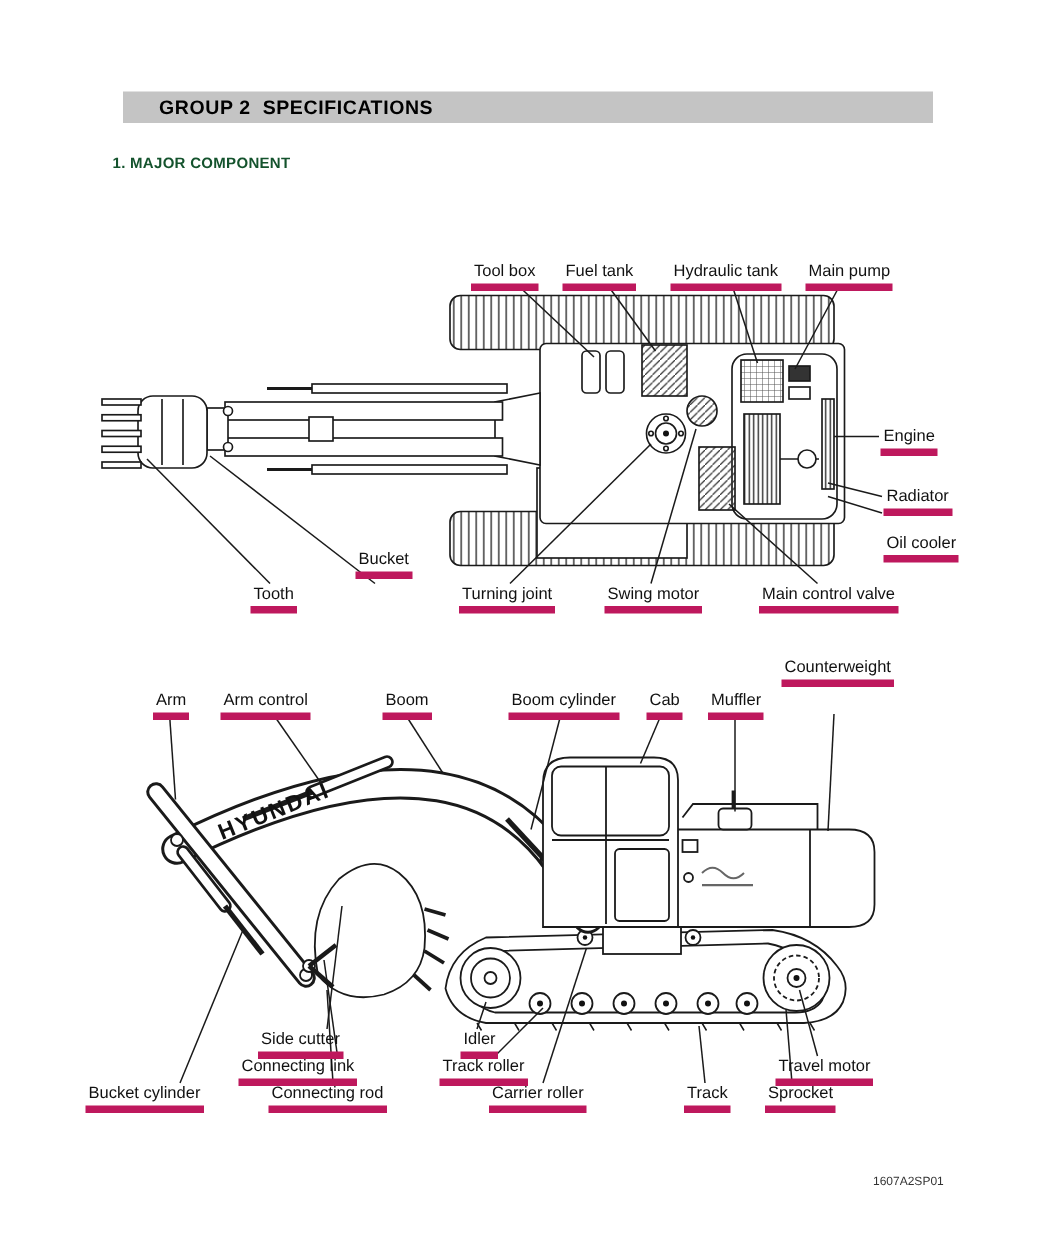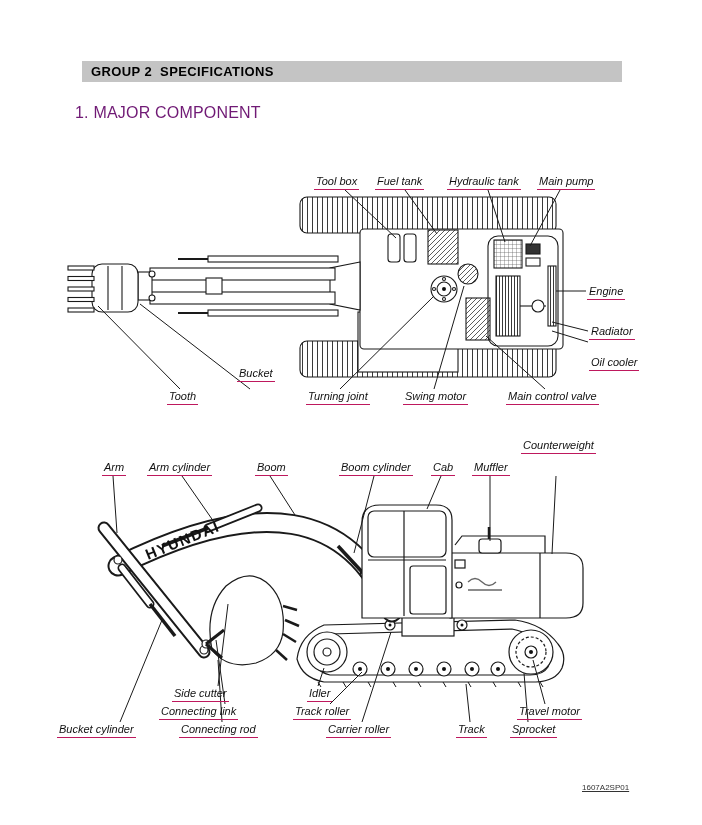--- a/index.html
+++ b/index.html
@@ -3,31 +3,31 @@
 <meta charset="utf-8">
 <style>
   html,body{margin:0;padding:0;background:#fff;}
   #page{
     position:relative;width:702px;height:825px;background:#ffffff;
     font-family:"Liberation Sans", sans-serif;color:#111;overflow:hidden;
   }
   #header-bar{
     position:absolute;left:82px;top:61px;width:540px;height:21px;
     background:#c4c4c4;display:flex;align-items:center;
-    font-weight:bold;font-size:13px;letter-spacing:.4px;padding-left:9px;
+    font-weight:bold;font-size:13px;letter-spacing:.4px;padding-left:24px;
     box-sizing:border-box;white-space:pre;color:#000;
   }
   #section-heading{
-    position:absolute;left:75px;top:104px;font-weight:normal;font-size:16px;
-    letter-spacing:.2px;color:#701a75;
-  }
-  #doc-code{position:absolute;left:582px;top:783px;font-size:8px;color:#333;text-decoration:underline;}
+    position:absolute;left:75px;top:104px;font-weight:bold;font-size:10px;
+    letter-spacing:.2px;color:#14532d;
+  }
+  #doc-code{position:absolute;left:582px;top:783px;font-size:8px;color:#333;}
   .label{
     position:absolute;font-size:11px;line-height:1.15;color:#111;
-    border-bottom:1px solid #be185d;padding:0 2px 1px 2px;white-space:nowrap;font-style:italic;
+    border-bottom:5px solid #be185d;padding:0 2px 1px 2px;white-space:nowrap;
   }
   #diagram-svg{position:absolute;left:0;top:0;z-index:0;}
   .label{z-index:2;}
   
   .l-toolbox{left:314px;top:175px}
   .l-fueltank{left:375px;top:175px}
   .l-hydtank{left:447px;top:175px}
   .l-mainpump{left:537px;top:175px}
   .l-engine{left:587px;top:285px}
   .l-radiator{left:589px;top:325px}
@@ -253,21 +253,21 @@
   <div class="label l-engine">Engine</div>
   <div class="label l-radiator">Radiator</div>
   <div class="label l-oilcooler">Oil cooler</div>
   <div class="label l-tooth">Tooth</div>
   <div class="label l-bucket">Bucket</div>
   <div class="label l-turningjoint">Turning joint</div>
   <div class="label l-swingmotor">Swing motor</div>
   <div class="label l-mcv">Main control valve</div>
 
   <div class="label l-arm">Arm</div>
-  <div class="label l-armcyl">Arm cylinder</div>
+  <div class="label l-armcyl">Arm control</div>
   <div class="label l-boom">Boom</div>
   <div class="label l-boomcyl">Boom cylinder</div>
   <div class="label l-cab">Cab</div>
   <div class="label l-muffler">Muffler</div>
   <div class="label l-counterweight">Counterweight</div>
   <div class="label l-sidecutter">Side cutter</div>
   <div class="label l-connlink">Connecting link</div>
   <div class="label l-bucketcyl">Bucket cylinder</div>
   <div class="label l-connrod">Connecting rod</div>
   <div class="label l-idler">Idler</div>

